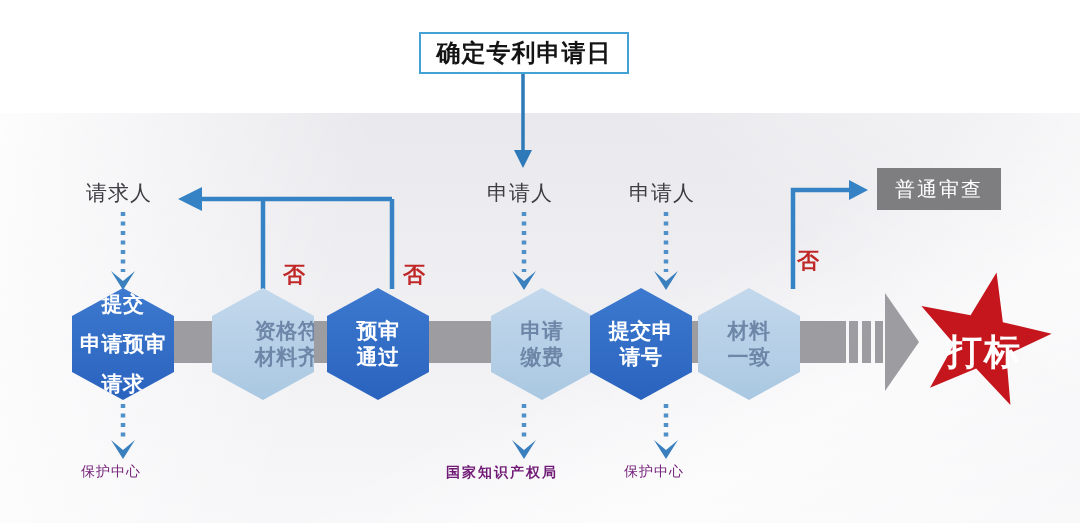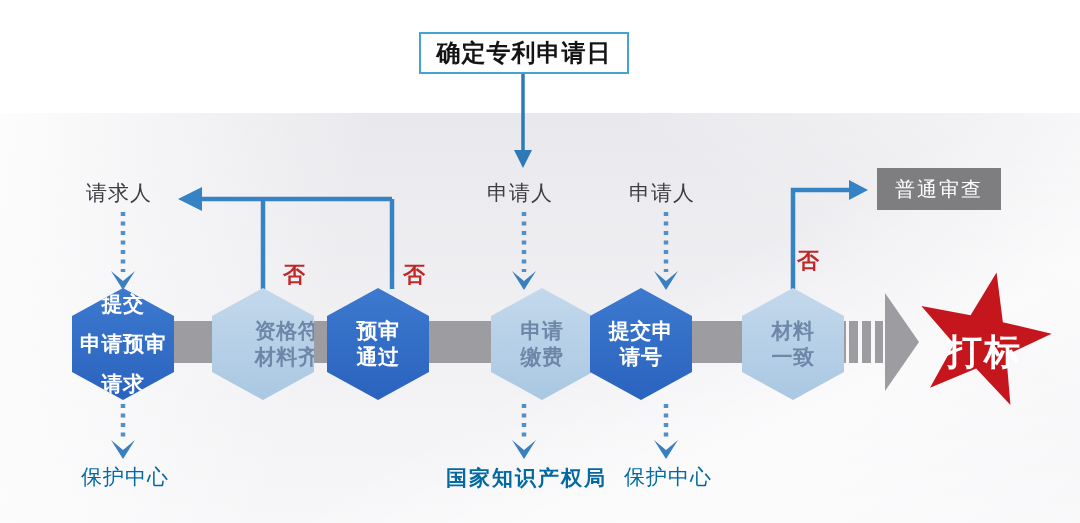--- a/index.html
+++ b/index.html
@@ -16,21 +16,21 @@
   }
 
   .title-box {
     position: absolute; left: 419px; top: 4px; width: 210px; height: 42px;
     background: #ffffff; border: 2px solid #45a2d5;
     display: flex; align-items: center; justify-content: center;
     font-size: 24px; font-weight: bold; color: #141414; letter-spacing: 1px; margin-top: 28px;
   }
 
   .lbl { position: absolute; font-size: 21px; color: #3d3d42; letter-spacing: 1px; white-space: nowrap; }
-  .dest { position: absolute; font-size: 21px; color: #0369a1; letter-spacing: 1px; white-space: nowrap; }
+  .dest { position: absolute; font-size: 14px; color: #701a75; letter-spacing: 1px; white-space: nowrap; }
 
   .exam-box {
     position: absolute; left: 877px; top: 168px; width: 124px; height: 42px;
     background: #7e7e81; color: #ffffff; display: flex; align-items: center; justify-content: center;
     font-size: 20px; letter-spacing: 2px;
   }
 
   .no-lbl { position: absolute; font-size: 22px; font-weight: bold; color: #c02828; }
 
   .hex {
@@ -123,21 +123,21 @@
     <span>通过</span>
   </div>
   <div class="hex light" style="left:491px;">
     <span>申请</span>
     <span>缴费</span>
   </div>
   <div class="hex dark" style="left:590px;">
     <span>提交申</span>
     <span>请号</span>
   </div>
-  <div class="hex light" style="left:742px;">
+  <div class="hex light" style="left:698px;">
     <span>材料</span>
     <span>一致</span>
   </div>
 
   <div class="dest" style="left:81px; top:463px;">保护中心</div>
   <div class="dest" style="left:446px; top:464px; letter-spacing:2px;font-weight:bold;">国家知识产权局</div>
   <div class="dest" style="left:624px; top:463px;">保护中心</div>
 
   <div class="star-lbl">打标</div>
 

